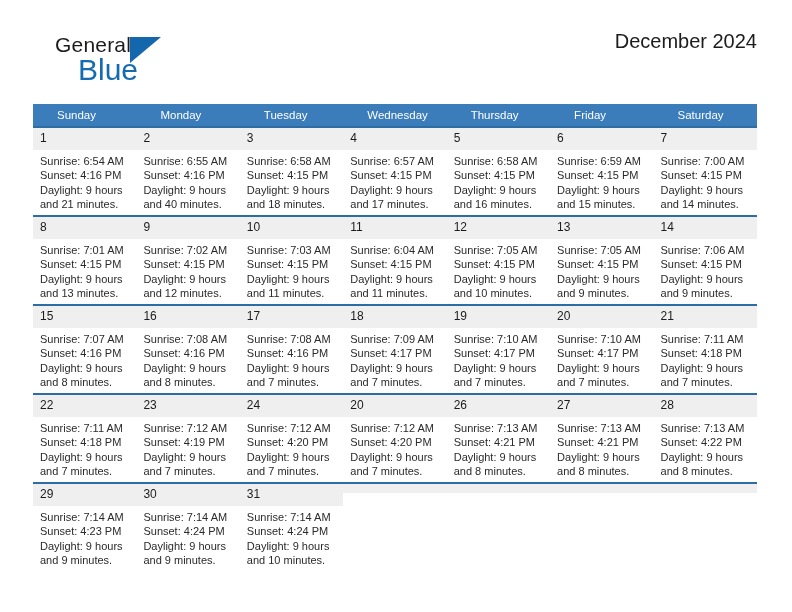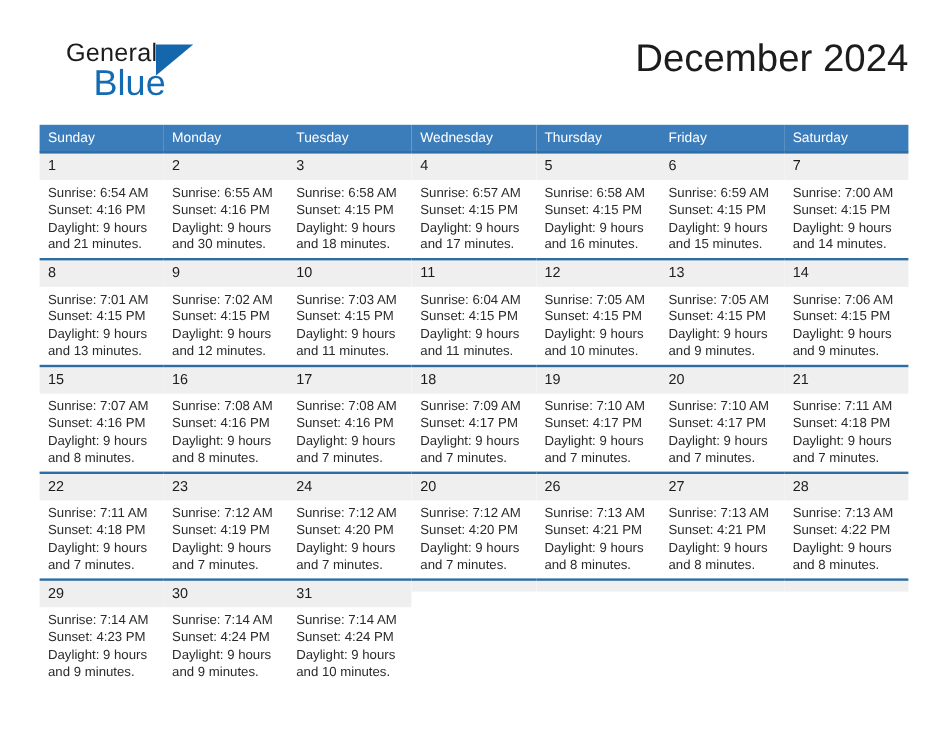--- a/index.html
+++ b/index.html
@@ -60,21 +60,21 @@
     width: 0;
     height: 0;
     border-left: 31px solid #1567ad;
     border-bottom: 26px solid transparent;
   }
 
   .title {
     position: absolute;
     right: 35px;
     top: 30px;
-    font-size: 32px;
+    font-size: 20px;
     color: #1c1c1c;
     text-align: right;
     white-space: nowrap;
   }
   .subtitle {
     position: absolute;
     right: 35px;
     top: 78px;
     font-size: 14.5px;
     color: #1c1c1c;
@@ -90,21 +90,21 @@
     width: 724px;
     border-collapse: collapse;
     table-layout: fixed;
   }
   .cal th {
     background: #3b7cba;
     color: #ffffff;
     font-size: 11.5px;
     font-weight: normal;
     text-align: left;
-    padding: 5px 0 5px 7px;
+    padding: 5px 0 5px 24px;
     height: 12px;
     border: 0;
   }
   .cal td {
     vertical-align: top;
     padding: 0;
     border: 0;
     border-top: 2px solid #2e6da4;
     height: 87px;
     width: 103.42px;
@@ -172,21 +172,21 @@
             <div>Daylight: 9 hours</div>
             <div>and 21 minutes.</div>
           </div>
         </td>
         <td>
           <div class="daynum">2</div>
           <div class="lines">
             <div>Sunrise: 6:55 AM</div>
             <div>Sunset: 4:16 PM</div>
             <div>Daylight: 9 hours</div>
-            <div>and 30 minutes.</div>
+            <div>and 40 minutes.</div>
           </div>
         </td>
         <td>
           <div class="daynum">3</div>
           <div class="lines">
             <div>Sunrise: 6:58 AM</div>
             <div>Sunset: 4:15 PM</div>
             <div>Daylight: 9 hours</div>
             <div>and 18 minutes.</div>
           </div>

